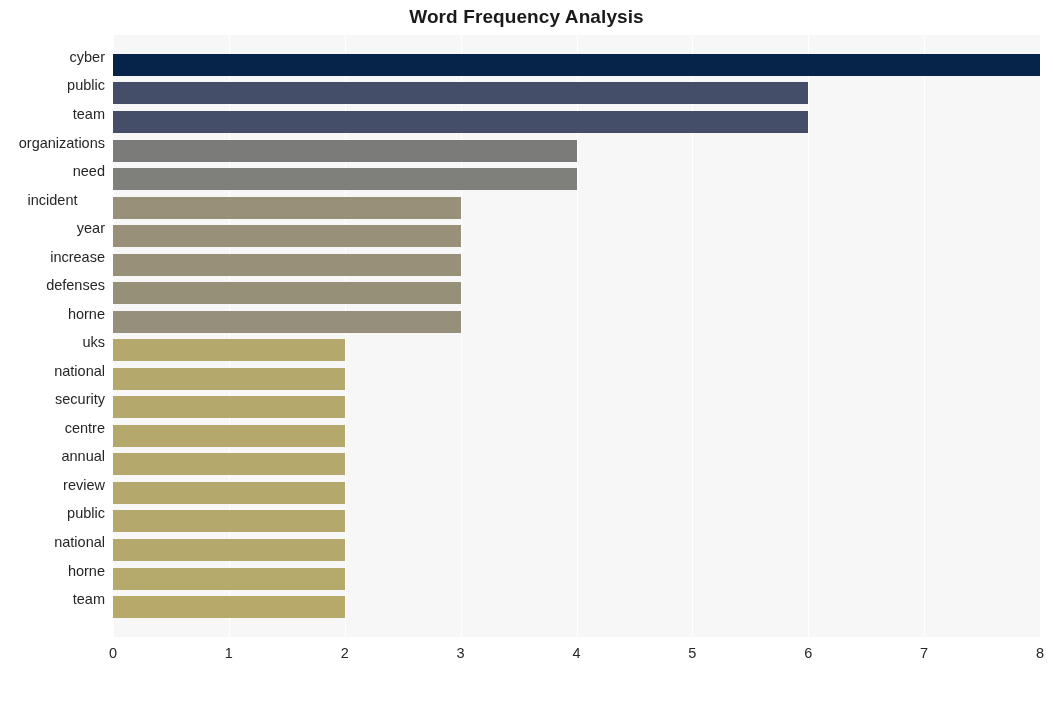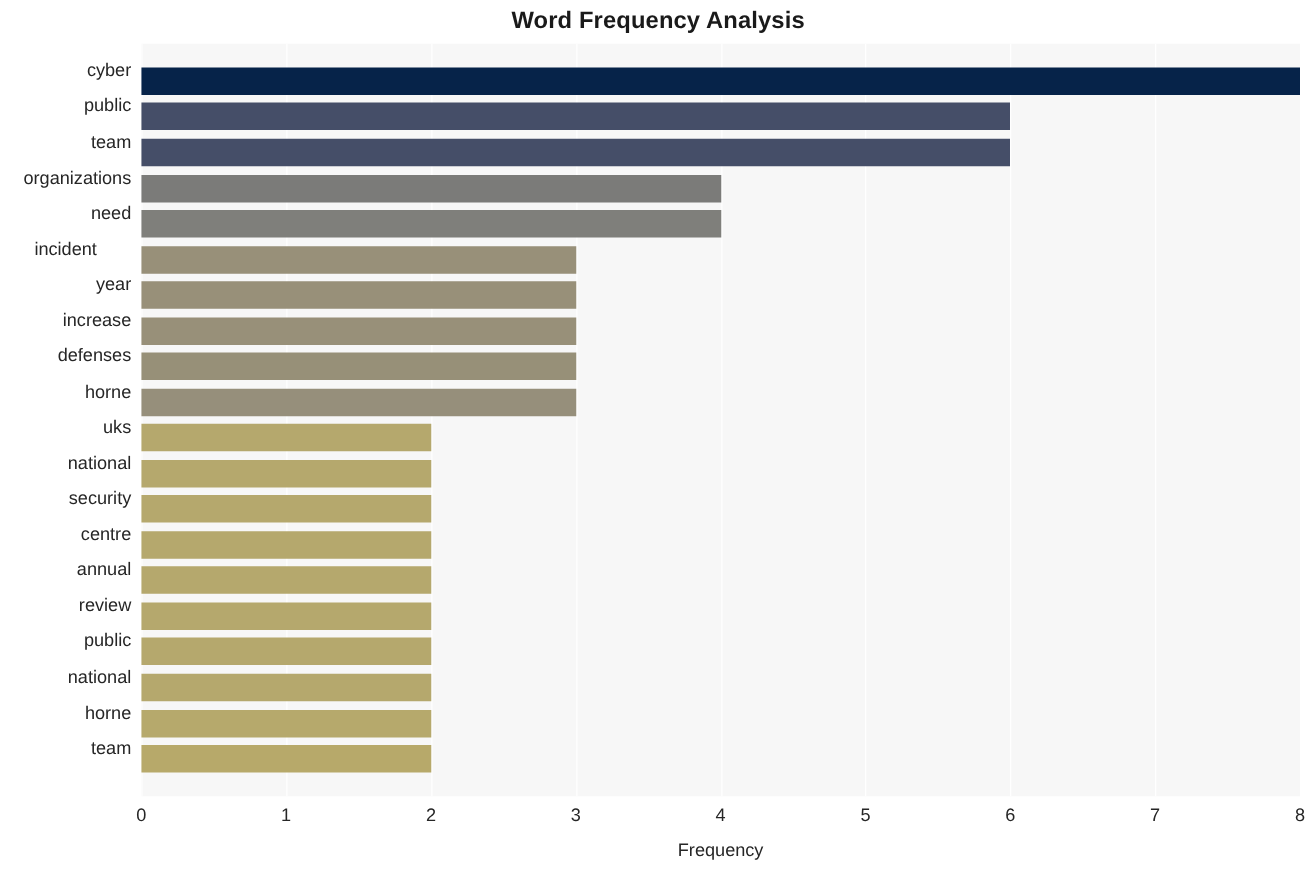--- a/index.html
+++ b/index.html
@@ -186,15 +186,14 @@
       <div class="x-tick-label" style="left: 228.875px;">1</div>
       <div class="x-tick-label" style="left: 344.75px;">2</div>
       <div class="x-tick-label" style="left: 460.625px;">3</div>
       <div class="x-tick-label" style="left: 576.5px;">4</div>
       <div class="x-tick-label" style="left: 692.375px;">5</div>
       <div class="x-tick-label" style="left: 808.25px;">6</div>
       <div class="x-tick-label" style="left: 924.125px;">7</div>
       <div class="x-tick-label" style="left: 1040px;">8</div>
     </div>
 
-  <div id="x-axis-title">Frequency</div>
 
 </div>
 
 </body></html>

